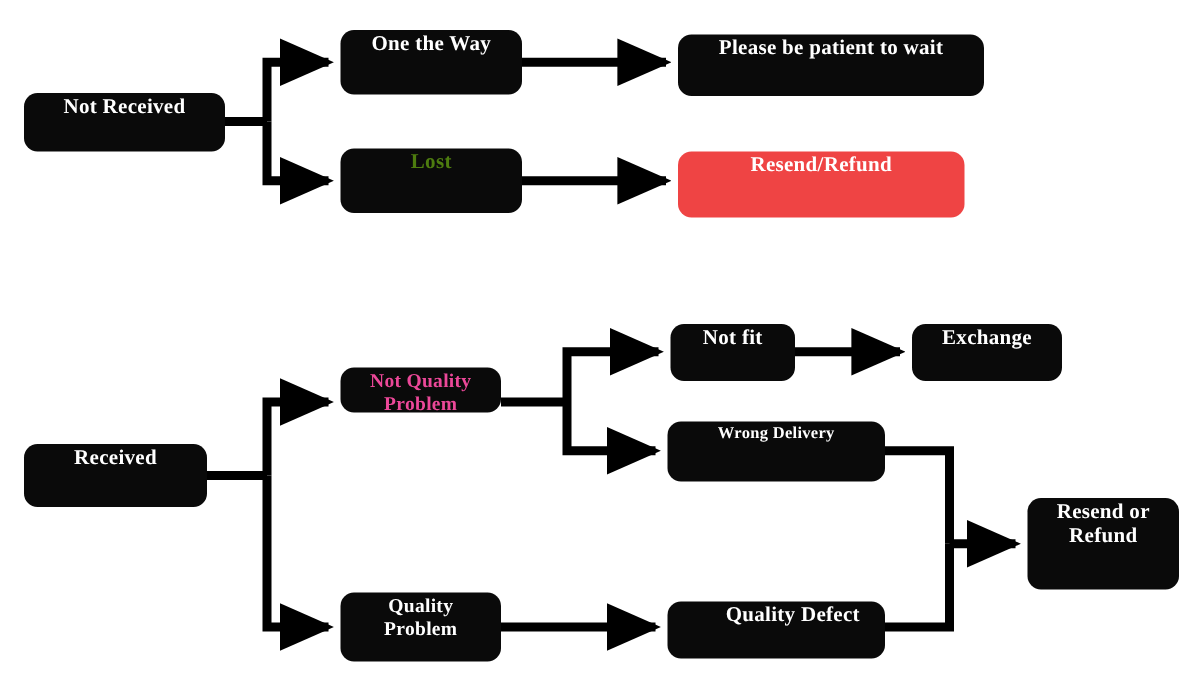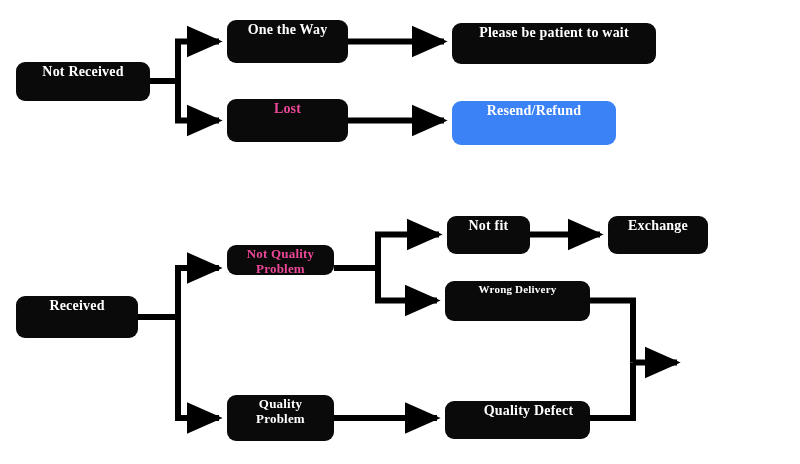--- a/index.html
+++ b/index.html
@@ -111,24 +111,24 @@
 
   <div class="node" style="left: 16px; top: 62px; width: 134px; height: 39px; font-size: 14px; background: rgb(10, 10, 10); color: rgb(255, 255, 255);">
       <span>Not Received</span>
     </div>
   <div class="node" style="left: 227px; top: 20px; width: 121px; height: 43px; font-size: 14px; background: rgb(10, 10, 10); color: rgb(255, 255, 255);">
       <span>One the Way</span>
     </div>
   <div class="node" style="left: 452px; top: 23px; width: 204px; height: 41px; font-size: 14px; background: rgb(10, 10, 10); color: rgb(255, 255, 255);">
       <span>Please be patient to wait</span>
     </div>
-  <div class="node" style="left: 227px; top: 99px; width: 121px; height: 43px; font-size: 14px; background: rgb(10, 10, 10); color: #ec4899;">
+  <div class="node" style="left: 227px; top: 99px; width: 121px; height: 43px; font-size: 14px; background: rgb(10, 10, 10); color: #4d7c0f;">
       <span>Lost</span>
     </div>
-  <div class="node" style="left: 452px; top: 101px; width: 164px; height: 44px; font-size: 14px; background: #3b82f6; color: rgb(255, 255, 255);">
+  <div class="node" style="left: 452px; top: 101px; width: 191px; height: 44px; font-size: 14px; background: #ef4444; color: rgb(255, 255, 255);">
       <span>Resend/Refund</span>
     </div>
   <div class="node" style="left: 16px; top: 296px; width: 122px; height: 42px; font-size: 14px; background: rgb(10, 10, 10); color: rgb(255, 255, 255);">
       <span>Received</span>
     </div>
   <div class="node" style="left: 227px; top: 245px; width: 107px; height: 30px; font-size: 13px; background: rgb(10, 10, 10); color: #ec4899;">
       <span>Not Quality Problem</span>
     </div>
   <div class="node" style="left: 227px; top: 395px; width: 107px; height: 46px; font-size: 13px; background: rgb(10, 10, 10); color: rgb(255, 255, 255);">
       <span>Quality Problem</span>
@@ -138,14 +138,17 @@
     </div>
   <div class="node" style="left: 447px; top: 216px; width: 83px; height: 38px; font-size: 14px; background: rgb(10, 10, 10); color: rgb(255, 255, 255);">
       <span>Not fit</span>
     </div>
   <div class="node" style="left: 445px; top: 281px; width: 145px; height: 40px; font-size: 11px; background: rgb(10, 10, 10); color: rgb(255, 255, 255);">
       <span>Wrong Delivery</span>
     </div>
   <div class="node" style="left: 445px; top: 401px; width: 145px; height: 38px; font-size: 14px; background: rgb(10, 10, 10); color: rgb(255, 255, 255); padding-left: 28px;">
       <span>Quality Defect</span>
     </div>
+  <div class="node" style="left: 685px; top: 332px; width: 101px; height: 61px; font-size: 14px; background: rgb(10, 10, 10); color: rgb(255, 255, 255);">
+      <span>Resend or Refund</span>
+    </div>
 
 </div>
 
 </body></html>

